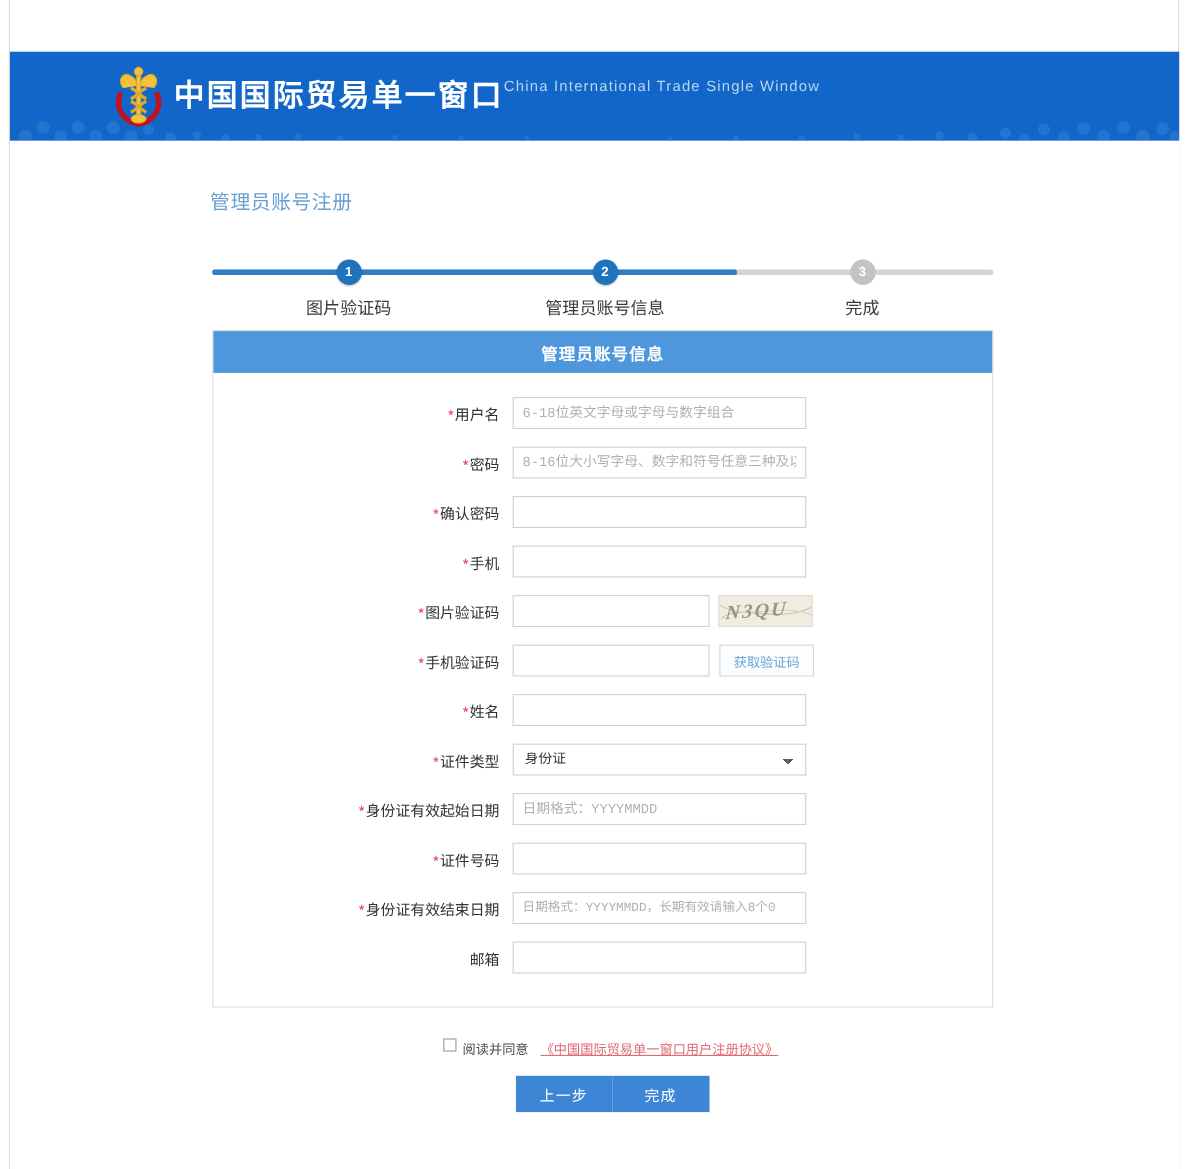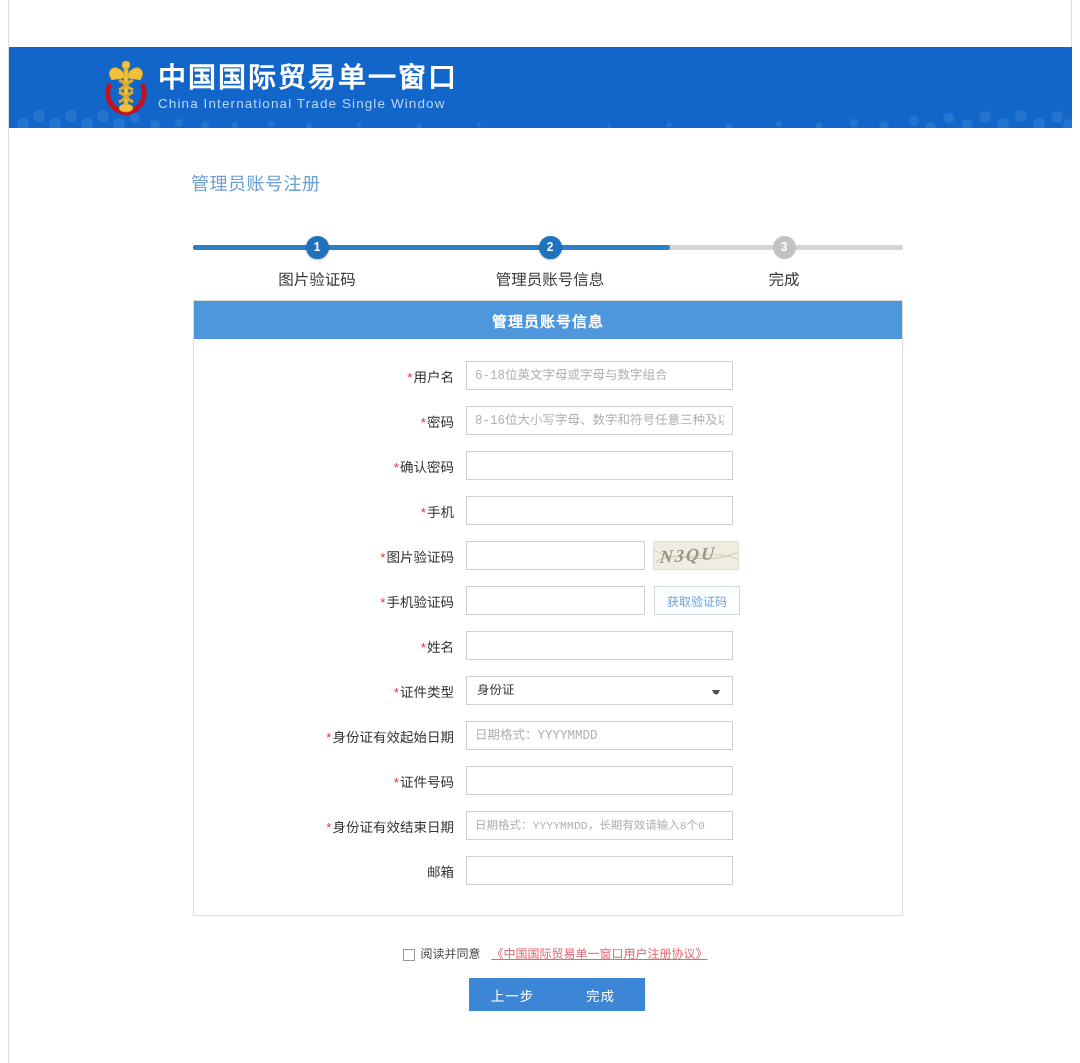--- a/index.html
+++ b/index.html
@@ -54,21 +54,21 @@
     display: flex;
     align-items: center;
     gap: 9px;
   }
   .logo-mark {
     width: 46px;
     height: 62px;
     position: relative;
     flex: 0 0 auto;
   }
-  .brand-text { display: flex; flex-direction: column; justify-content: center; }
+  .brand-text { display: flex; flex-direction: row; justify-content: center; }
   .brand-cn {
     font-size: 28px;
     font-weight: bold;
     color: #ffffff;
     letter-spacing: 2px;
     line-height: 34px;
     white-space: nowrap;
   }
   .brand-en {
     font-size: 13.5px;
@@ -274,21 +274,21 @@
     position: absolute;
     left: 0;
     top: 1063px;
     width: 1063px;
     text-align: center;
     font-size: 12px;
     color: #555555;
   }
   .agree-inner {
     display: inline-flex;
-    align-items: flex-end;
+    align-items: flex-start;
     gap: 5px;
     margin-left: 30px;
   }
   .agree-box {
     width: 12px;
     height: 12px;
     border: 1px solid #999;
     background: #fff;
     display: inline-block;
     cursor: pointer;

